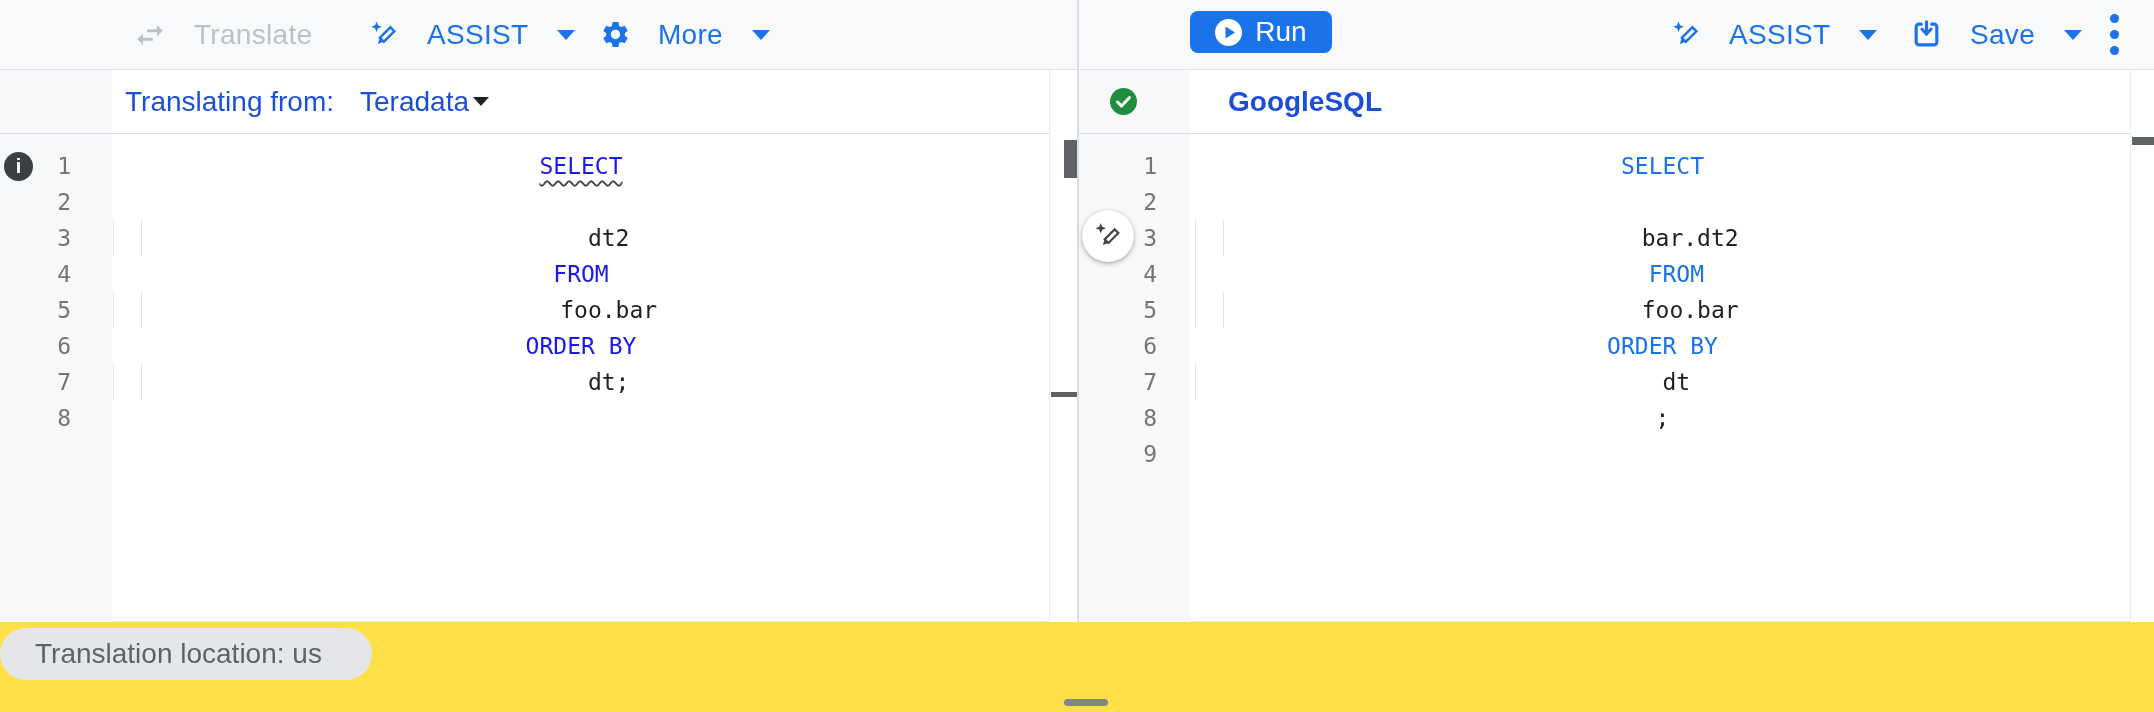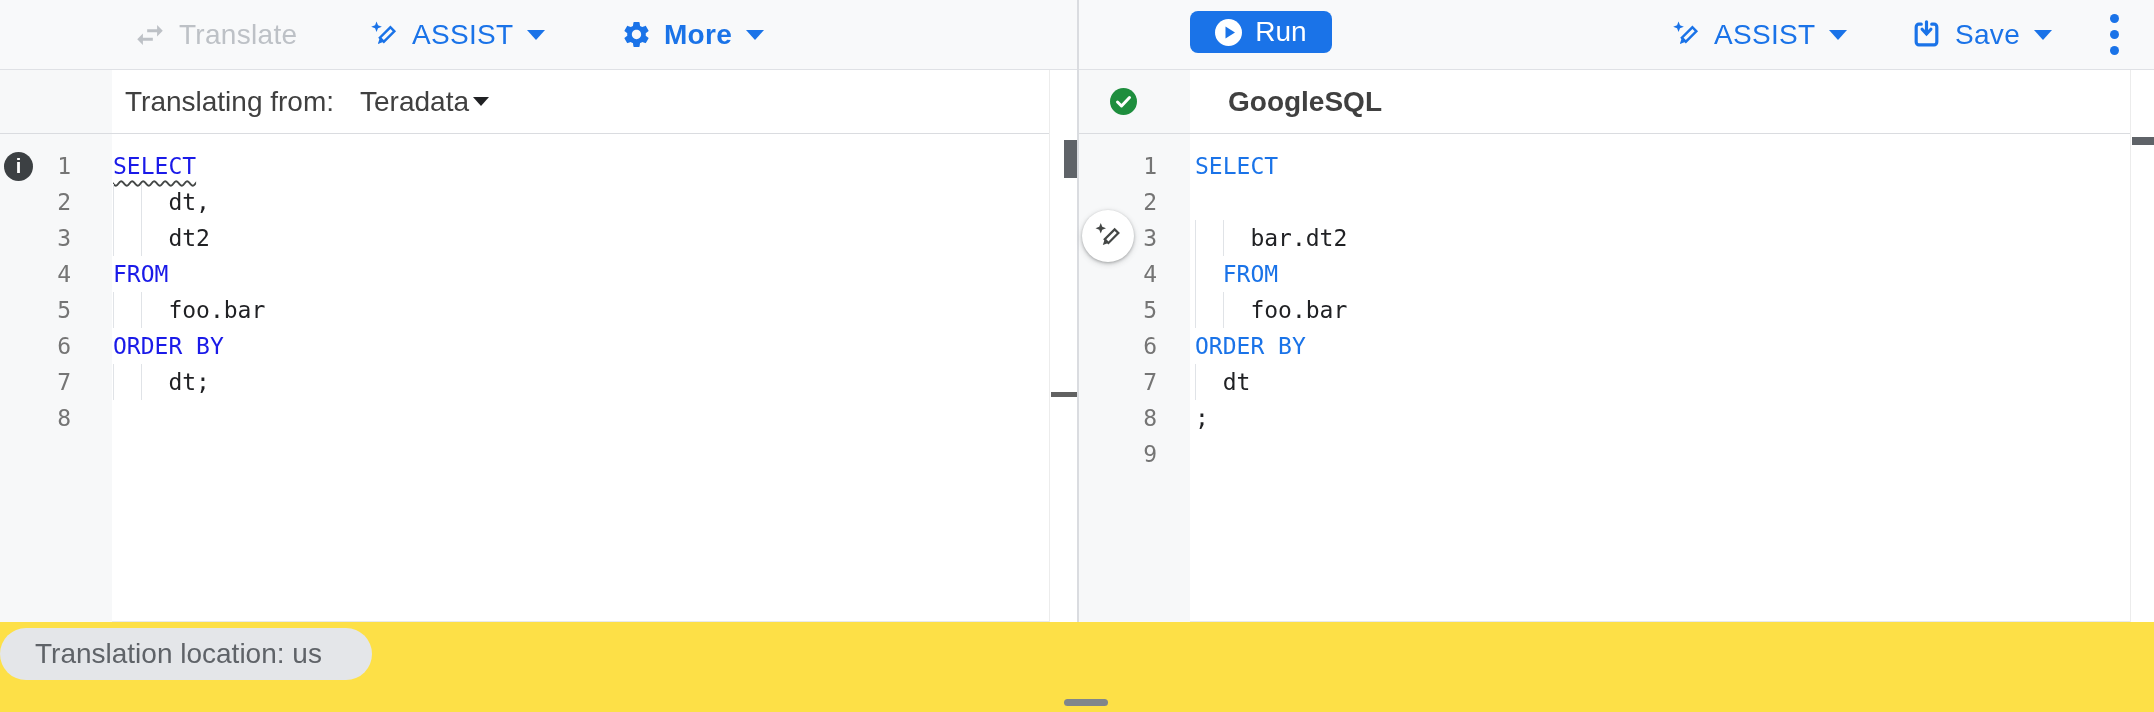--- a/index.html
+++ b/index.html
@@ -4,56 +4,56 @@
 <style>
   * { margin:0; padding:0; box-sizing:border-box; }
   html,body { background:#fff; }
   #app{
     position:relative; width:2154px; height:712px; overflow:hidden;
     font-family:"Liberation Sans", sans-serif; color:#202124; background:#f8f9fa;
   }
   
   .toolbar{ position:absolute; left:0; top:0; width:2154px; height:70px;
     background:#f8f9fa; border-bottom:1px solid #dfe1e5; }
-  .tb-btn{ position:absolute; top:0; height:69px; display:flex; align-items:center; gap:12px;
+  .tb-btn{ position:absolute; top:0; height:69px; display:flex; align-items:center; gap:27px;
     font-size:28px; font-weight:500; color:#1a73e8; cursor:pointer; letter-spacing:.3px; }
   .tb-btn.disabled{ color:#bdc1c6; cursor:default; }
   .caret{ width:0; height:0; border-left:9px solid transparent; border-right:9px solid transparent;
     border-top:10px solid currentColor; margin-left:2px; }
   .run-btn{ position:absolute; left:1190px; top:11px; width:142px; height:42px; border-radius:8px;
     background:#1a73e8; color:#fff; display:flex; align-items:center; justify-content:center;
     gap:13px; font-size:28px; font-weight:500; cursor:pointer; }
   .kebab{ position:absolute; left:2102px; top:0; height:69px; width:24px; display:flex;
     flex-direction:column; align-items:center; justify-content:center; gap:7px; cursor:pointer; }
   .kebab i{ width:9px; height:9px; border-radius:50%; background:#1a73e8; display:block; }
   
   .editors{ position:absolute; left:0; top:70px; width:2154px; height:552px; background:#fff;
     border-bottom:1px solid #e8eaed; }
   .gutter{ position:absolute; top:0; height:552px; background:#f7f8f9; }
   .gutter.left{ left:0; width:112px; }
   .gutter.right{ left:1079px; width:111px; }
   .hdr-band{ position:absolute; top:0; height:63px; background:#fff; display:flex; align-items:center; }
   .hdr-band.left{ left:112px; width:937px; }
   .hdr-band.right{ left:1218px; width:940px; padding-left:10px;font-weight:bold; }
   .hdr-border{ position:absolute; left:0; top:63px; width:2154px; height:1px; background:#dadce0; }
-  .hdr-label{ font-size:28px; color:#404040; }
+  .hdr-label{ font-size:28px; color:#1d4ed8; }
   .dialect-select{ display:flex; align-items:center; gap:2px; margin-left:26px; cursor:pointer; }
   .dialect-select .caret{ border-left-width:8px; border-right-width:8px; border-top-width:9px; color:#202124; }
   .status-check{ position:absolute; left:998px; top:18px; width:27px; height:27px; }
   .divider{ position:absolute; left:1077px; top:-70px; width:2px; height:622px; background:#dadce0; }
   
   .rows{ position:absolute; top:64px; padding-top:14px; }
   .rows.left{ left:0; width:1049px; }
   .rows.right{ left:1079px; width:1051px; }
   .code-row{ display:flex; height:36px; line-height:36px;
     font-family:"DejaVu Sans Mono", monospace; font-size:23px; }
   .line-number{ color:#757575; text-align:right; flex:none; }
   .rows.left  .line-number{ width:112px; padding-right:41px; }
   .rows.right .line-number{ width:111px; padding-right:33px; }
-  .code-cell{ position:relative; flex:1; white-space:pre; color:#202124; }
+  .code-cell{ position:relative; flex:1; white-space:pre; color:#202124;text-align:center; }
   .rows.left  .code-cell{ padding-left:1px; }
   .rows.right .code-cell{ padding-left:5px; }
   .kw-left{ color:#1a1ae8; }
   .kw-right{ color:#1a73e8; }
   .wavy{ text-decoration:underline; text-decoration-style:wavy; text-decoration-color:#444746;
     text-decoration-thickness:2px; text-underline-offset:6px; }
   .indent-guide{ position:absolute; top:0; width:1px; height:36px; background:#e0e3e7; }
   .info-marker{ position:absolute; left:4px; top:82px; width:29px; height:29px; border-radius:50%;
     background:#3c4043; color:#fff; font-size:20px; font-weight:bold; display:flex;
     align-items:center; justify-content:center; cursor:pointer; }
@@ -100,21 +100,21 @@
           <g transform="rotate(45 13 13)" stroke="#1a73e8" stroke-width="1.8" fill="none">
             <path d="M10.9 5.5 h4.2 v11.2 h-4.2 z"></path>
             <path d="M10.9 16.7 L13 21 L15.1 16.7" fill="#1a73e8" stroke="none"></path>
           </g>
         </svg>
       </span>
       <span>ASSIST</span>
       <span class="caret"></span>
     </div>
 
-    <div class="tb-btn" style="left:621px;font-weight:bold;">
+    <div class="tb-btn" style="left:600px;">
       <span>
         <svg width="31" height="31" viewBox="0 0 24 24" fill="#1a73e8">
           <path d="M19.14 12.94c.04-.3.06-.61.06-.94 0-.32-.02-.64-.07-.94l2.03-1.58c.18-.14.23-.41.12-.61l-1.92-3.32c-.12-.22-.37-.29-.59-.22l-2.39.96c-.5-.38-1.03-.7-1.62-.94l-.36-2.54c-.04-.24-.24-.41-.48-.41h-3.84c-.24 0-.43.17-.47.41l-.36 2.54c-.59.24-1.13.57-1.62.94l-2.39-.96c-.22-.08-.47 0-.59.22L2.74 8.87c-.12.21-.08.47.12.61l2.03 1.58c-.05.3-.09.63-.09.94s.02.64.07.94l-2.03 1.58c-.18.14-.23.41-.12.61l1.92 3.32c.12.22.37.29.59.22l2.39-.96c.5.38 1.03.7 1.62.94l.36 2.54c.05.24.24.41.48.41h3.84c.24 0 .44-.17.47-.41l.36-2.54c.59-.24 1.13-.56 1.62-.94l2.39.96c.22.08.47 0 .59-.22l1.92-3.32c.12-.22.07-.47-.12-.61l-2.01-1.58zM12 15.6c-1.98 0-3.6-1.62-3.6-3.6s1.62-3.6 3.6-3.6 3.6 1.62 3.6 3.6-1.62 3.6-3.6 3.6z"></path>
         </svg>
       </span>
       <span>More</span>
       <span class="caret"></span>
     </div>
 
     <div class="run-btn">
@@ -184,21 +184,20 @@
 
     <div class="hdr-border"></div>
 
     <div class="rows left">
         <div class="code-row">
           <div class="line-number">1</div>
           <div class="code-cell"><span class="kw-left wavy">SELECT</span></div>
         </div>
         <div class="code-row">
           <div class="line-number">2</div>
-          <div class="code-cell"><span class="indent-guide" style="left: 1px;"></span><span class="indent-guide" style="left: 28.68px;"></span><span class="">    dt,</span></div>
         </div>
         <div class="code-row">
           <div class="line-number">3</div>
           <div class="code-cell"><span class="indent-guide" style="left: 1px;"></span><span class="indent-guide" style="left: 28.68px;"></span><span class="">    dt2</span></div>
         </div>
         <div class="code-row">
           <div class="line-number">4</div>
           <div class="code-cell"><span class="kw-left">FROM</span></div>
         </div>
         <div class="code-row">

